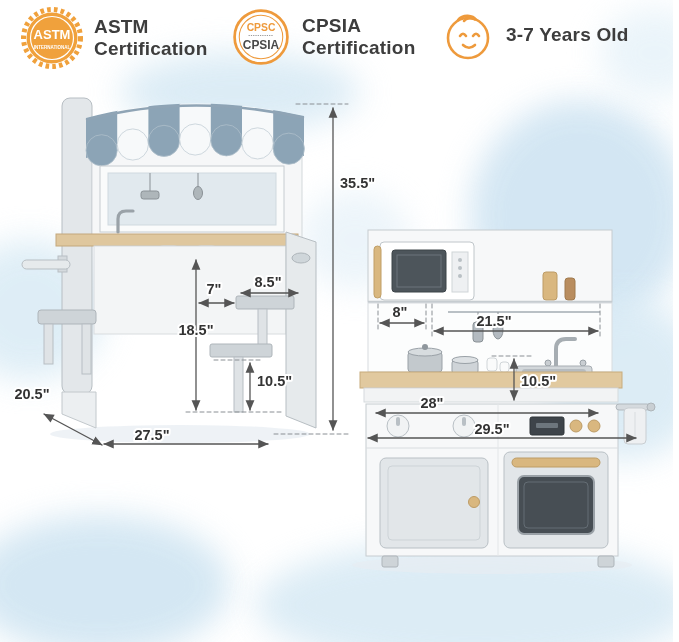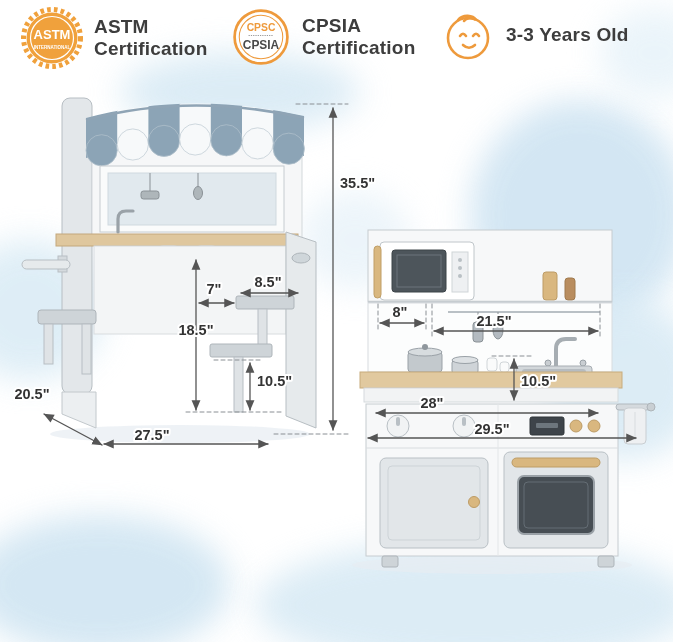--- a/index.html
+++ b/index.html
@@ -58,21 +58,21 @@
 
   <div class="badge" style="left:438px;top:7px;">
     <svg width="58" height="56" viewBox="0 0 58 56" fill="none" stroke="#EE9A3C" stroke-width="2.6" stroke-linecap="round">
       <circle cx="30" cy="31" r="20"></circle>
       <path d="M20,13 c5,-6 15,-5 18,0 c-4,-3 -10,-2 -12,1"></path>
       <path d="M22,29 q3,-4.5 6,0"></path>
       <path d="M35,29 q3,-4.5 6,0"></path>
       <path d="M25,38 q6,5.5 12,0"></path>
     </svg>
     <div class="badge-label">
-      <div>3-3 Years Old</div>
+      <div>3-7 Years Old</div>
     </div>
   </div>
 
   <svg id="art" width="679" height="642" viewBox="0 0 679 642">
     <defs>
       <marker id="arrE" markerWidth="9" markerHeight="8" refX="7.5" refY="4" orient="auto">
         <path d="M0,0.6 L8,4 L0,7.4 Z" fill="#555"></path>
       </marker>
       <marker id="arrS" markerWidth="9" markerHeight="8" refX="0.5" refY="4" orient="auto">
         <path d="M8,0.6 L0,4 L8,7.4 Z" fill="#555"></path>

